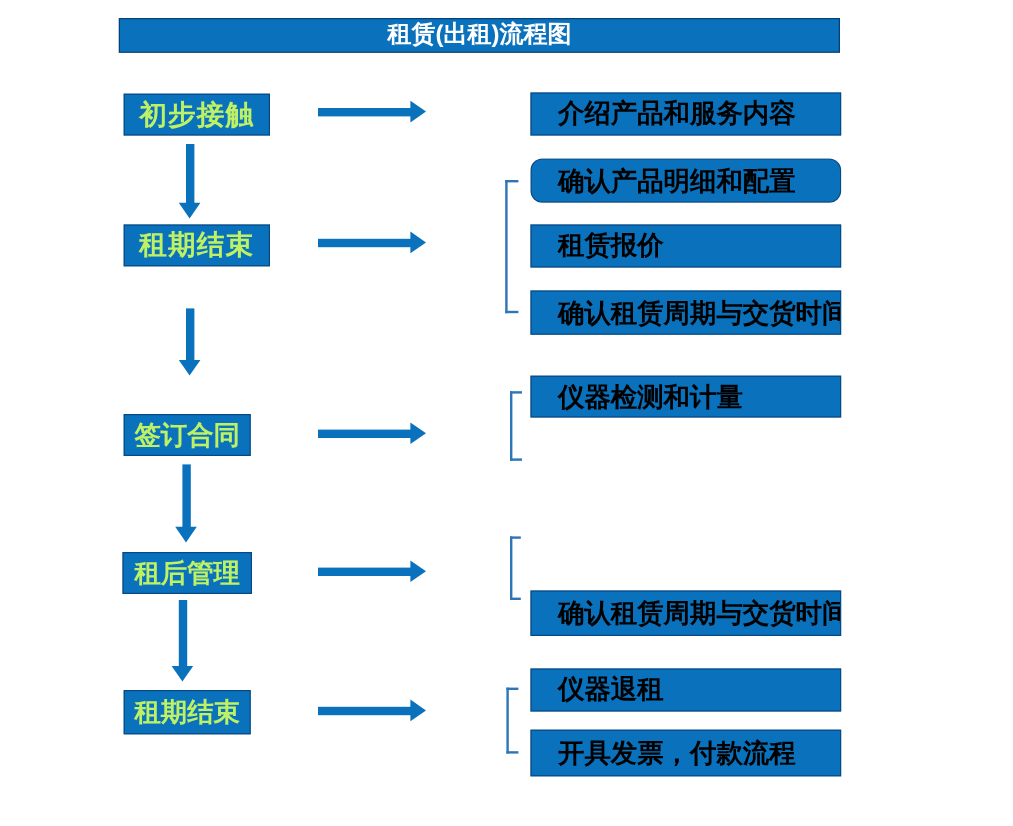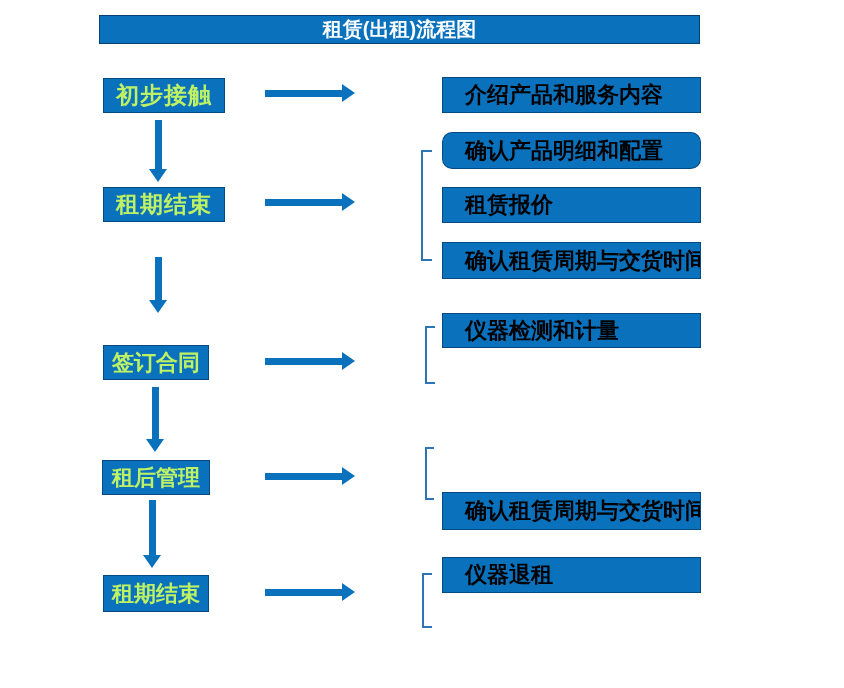--- a/index.html
+++ b/index.html
@@ -131,14 +131,15 @@
 
   <div class="output" style="top:132px;height:37px;line-height:35px;border-radius:10px;">确认产品明细和配置</div>
   <div class="output" style="top:187px;height:36px;line-height:34px;">租赁报价</div>
   <div class="output" style="top:242px;height:37px;line-height:35px;">确认租赁周期与交货时间</div>
 
   <div class="output" style="top:313px;height:35px;line-height:33px;">仪器检测和计量</div>
 
   <div class="output" style="top:492px;height:38px;line-height:36px;">确认租赁周期与交货时间</div>
 
   <div class="output" style="top:557px;height:36px;line-height:34px;">仪器退租</div>
+  <div class="output" style="top:608px;height:39px;line-height:37px;">开具发票，付款流程</div>
 
 </div>
 
 </body></html>

